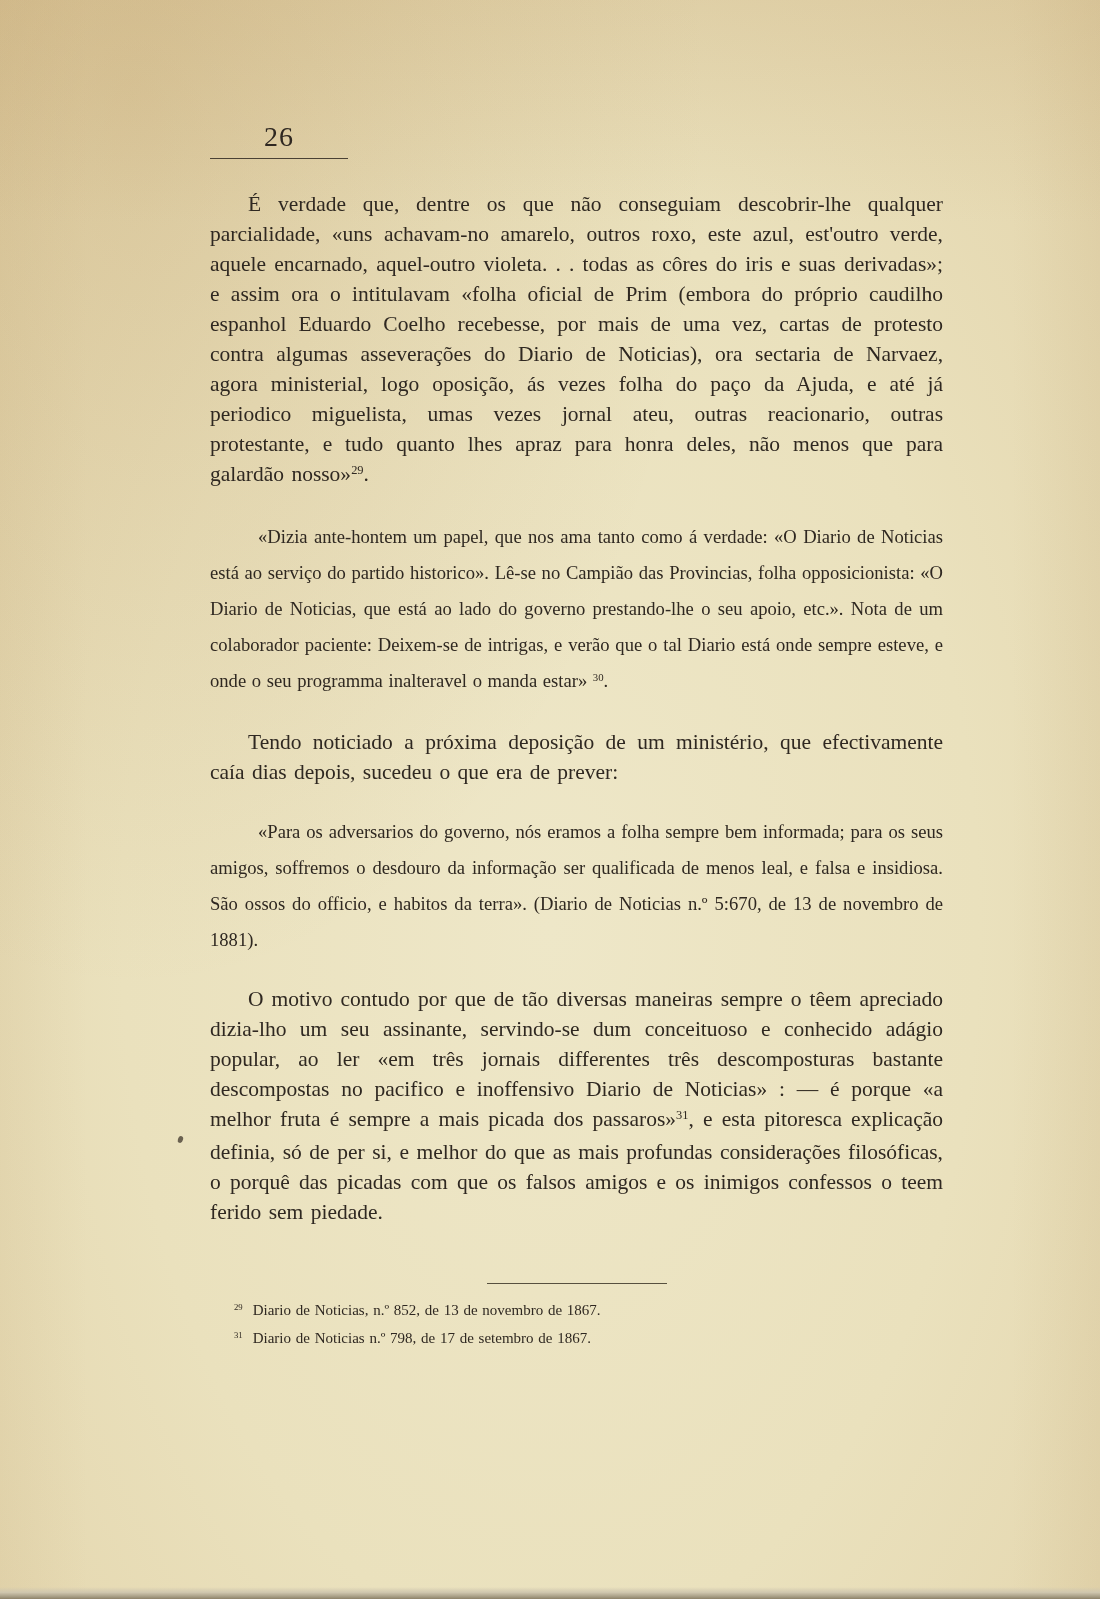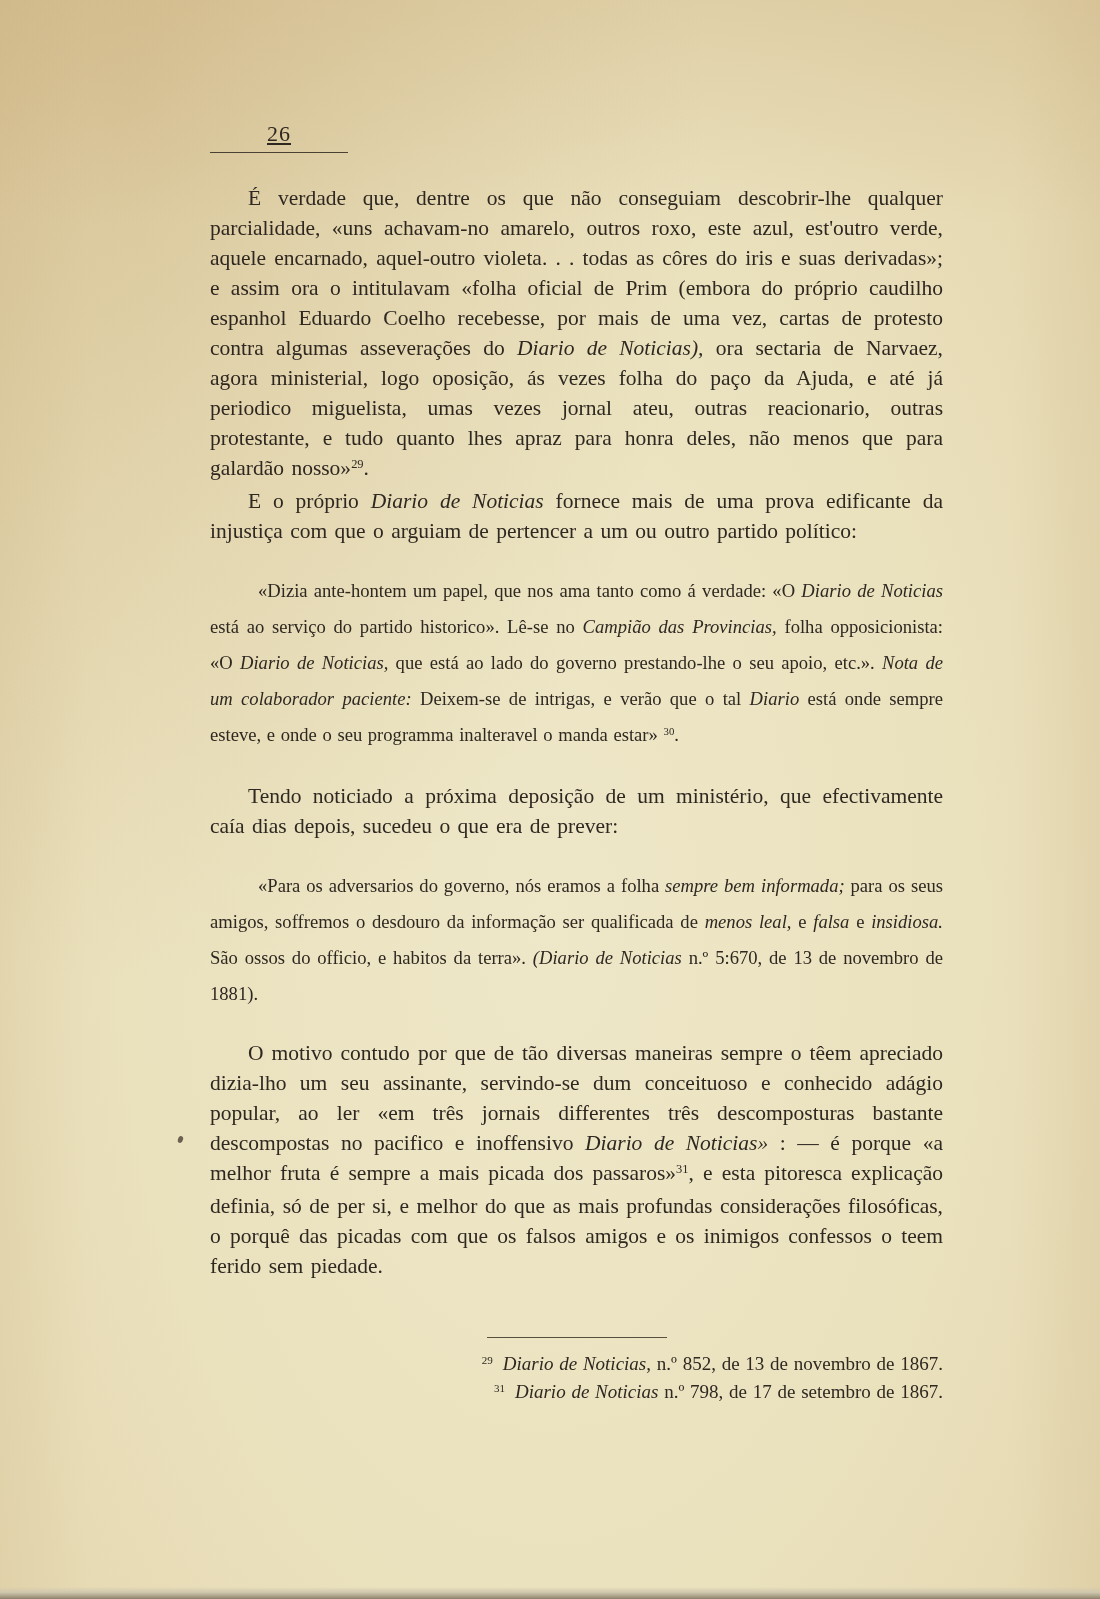--- a/index.html
+++ b/index.html
@@ -24,65 +24,64 @@
     background:linear-gradient(180deg, rgba(210,200,170,0.0), #cfc6ae 45%, #a79d85 80%, #8d8269 100%);
   }
   .column{
     position:absolute;
     left:210px;top:121px;
     width:733px;
   }
   .pagenum{
     width:138px;
     text-align:center;
-    font-size:22px;
+    font-size:28px;
     letter-spacing:1px;
     padding-bottom:5px;
     border-bottom:1.5px solid #4a4134;
-    text-decoration:underline;
   }
   .para{
     margin:0;
     font-size:21.5px;
     line-height:30px;
     text-align:justify;
     text-indent:38px;
     word-spacing:2px;
   }
   .para.first{margin-top:30px;}
   .quote{
     margin:27px 0 26px 0;
     font-size:18.6px;
     line-height:36px;
     text-align:justify;
     text-indent:48px;
     word-spacing:1px;
   }
   .para.after-quote{margin-top:25px;}
-  .it{font-style:italic;}
+  .it{}
   sup.fnref{
     font-size:0.58em;
     vertical-align:baseline;
     position:relative;
     top:-0.55em;
     letter-spacing:0;
   }
   .fn-sep{
     margin-top:56px;
     width:180px;
     border:none;
     border-top:1.5px solid #57503f;
   }
   .footnotes{margin-top:13px;}
   .footnote{
     margin:0;
-    font-size:19px;
+    font-size:15px;
     line-height:26px;
     text-indent:24px;
-    text-align:right;
+    text-align:left;
     word-spacing:1px;
   }
   .footnote sup.fnref{margin-right:10px;}
   .speck{
     position:absolute;
     left:178px;top:1136px;
     width:5px;height:7px;
     border-radius:50% 50% 60% 40%;
     background:#4a4134;
     transform:rotate(15deg);
@@ -93,21 +92,20 @@
 <body>
 
 <div class="page">
 
   <div class="column">
 
     <div class="pagenum">26</div>
 
     <p class="para first"><span>É verdade que, dentre os que não conseguiam descobrir-lhe qualquer parcialidade, «uns achavam-no amarelo, outros roxo, este azul, est'outro verde, aquele encarnado, aquel-outro violeta. . . todas as côres do iris e suas derivadas»; e assim ora o intitulavam «folha oficial de Prim (embora do próprio caudilho espanhol Eduardo Coelho recebesse, por mais de uma vez, cartas de protesto contra algumas asseverações do </span><span class="it">Diario de Noticias),</span><span> ora sectaria de Narvaez, agora ministerial, logo oposição, ás vezes folha do paço da Ajuda, e até já periodico miguelista, umas vezes jornal ateu, outras reacionario, outras protestante, e tudo quanto lhes apraz para honra deles, não menos que para galardão nosso»</span><sup class="fnref">29</sup><span>.</span></p>
 
-    <p class="para"><span>E o próprio </span><span class="it">Diario de Noticias</span><span> fornece mais de uma prova edificante da injustiça com que o arguiam de pertencer a um ou outro partido político:</span></p>
 
     <p class="quote"><span>«Dizia ante-hontem um papel, que nos ama tanto como á verdade: «O </span><span class="it">Diario de Noticias</span><span> está ao serviço do partido historico». Lê-se no </span><span class="it">Campião das Provincias,</span><span> folha opposicionista: «O </span><span class="it">Diario de Noticias,</span><span> que está ao lado do governo prestando-lhe o seu apoio, etc.». </span><span class="it">Nota de um colaborador paciente:</span><span> Deixem-se de intrigas, e verão que o tal </span><span class="it">Diario</span><span> está onde sempre esteve, e onde o seu programma inalteravel o manda estar» </span><sup class="fnref">30</sup><span>.</span></p>
 
     <p class="para after-quote"><span>Tendo noticiado a próxima deposição de um ministério, que efectivamente caía dias depois, sucedeu o que era de prever:</span></p>
 
     <p class="quote"><span>«Para os adversarios do governo, nós eramos a folha </span><span class="it">sempre bem informada;</span><span> para os seus amigos, soffremos o desdouro da informação ser qualificada de </span><span class="it">menos leal,</span><span> e </span><span class="it">falsa</span><span> e </span><span class="it">insidiosa.</span><span> São ossos do officio, e habitos da terra». </span><span class="it">(Diario de Noticias</span><span> n.º 5:670, de 13 de novembro de 1881).</span></p>
 
     <p class="para after-quote"><span>O motivo contudo por que de tão diversas maneiras sempre o têem apreciado dizia-lho um seu assinante, servindo-se dum conceituoso e conhecido adágio popular, ao ler «em três jornais differentes três descomposturas bastante descompostas no pacifico e inoffensivo </span><span class="it">Diario de Noticias»</span><span> : — é porque «a melhor fruta é sempre a mais picada dos passaros»</span><sup class="fnref">31</sup><span>, e esta pitoresca explicação definia, só de per si, e melhor do que as mais profundas considerações filosóficas, o porquê das picadas com que os falsos amigos e os inimigos confessos o teem ferido sem piedade.</span></p>
 
     <hr class="fn-sep">

